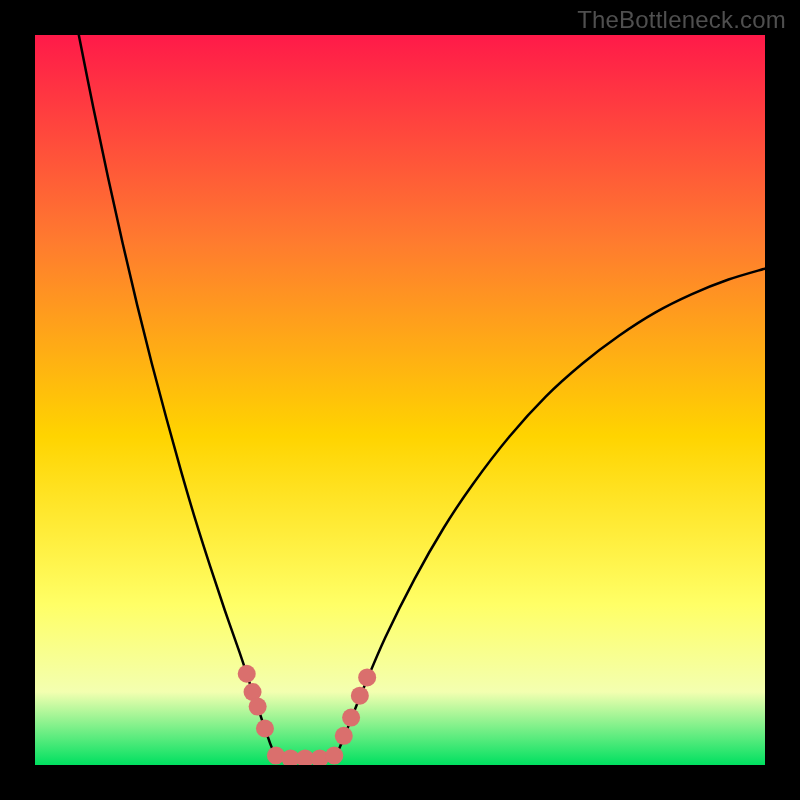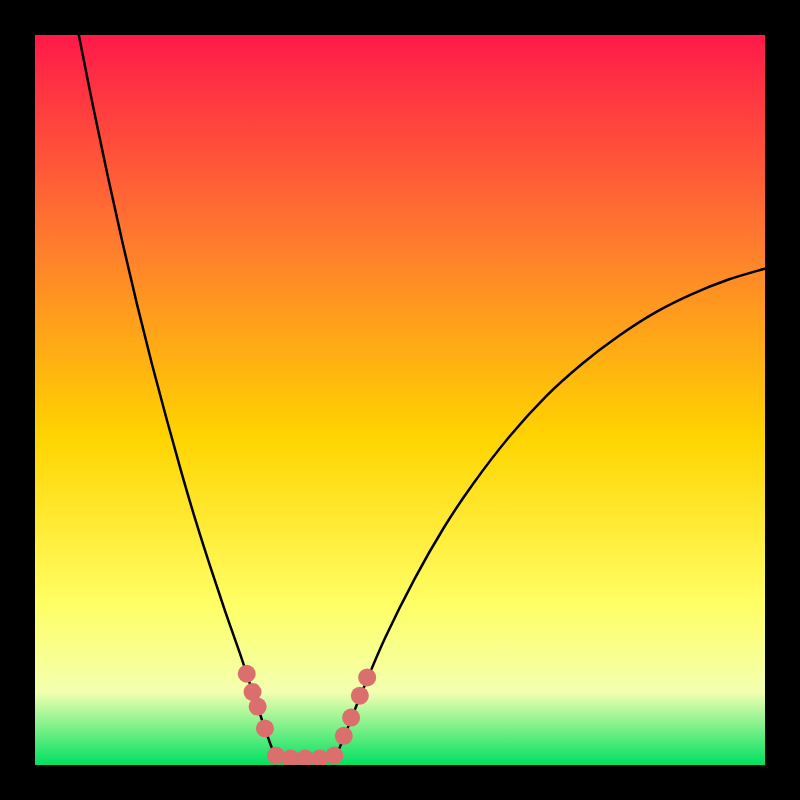--- a/index.html
+++ b/index.html
@@ -36,20 +36,21 @@
     height: 730px;
   }
   svg {
     display: block;
   }
 </style>
 </head>
 <body>
 
 <div class="frame">
+  <div class="watermark">TheBottleneck.com</div>
 
   <div class="plot-wrap">
     <svg id="plot-svg" width="730" height="730" viewBox="0 0 730 730">
       <defs>
         <linearGradient id="bgGrad" x1="0" y1="0" x2="0" y2="1">
           <stop id="g0" offset="0%" stop-color="#ff1a49"></stop>
           <stop id="g1" offset="28%" stop-color="#ff7a2f"></stop>
           <stop id="g2" offset="55%" stop-color="#ffd400"></stop>
           <stop id="g3" offset="78%" stop-color="#ffff66"></stop>
           <stop id="g4" offset="90%" stop-color="#f3ffb0"></stop>

